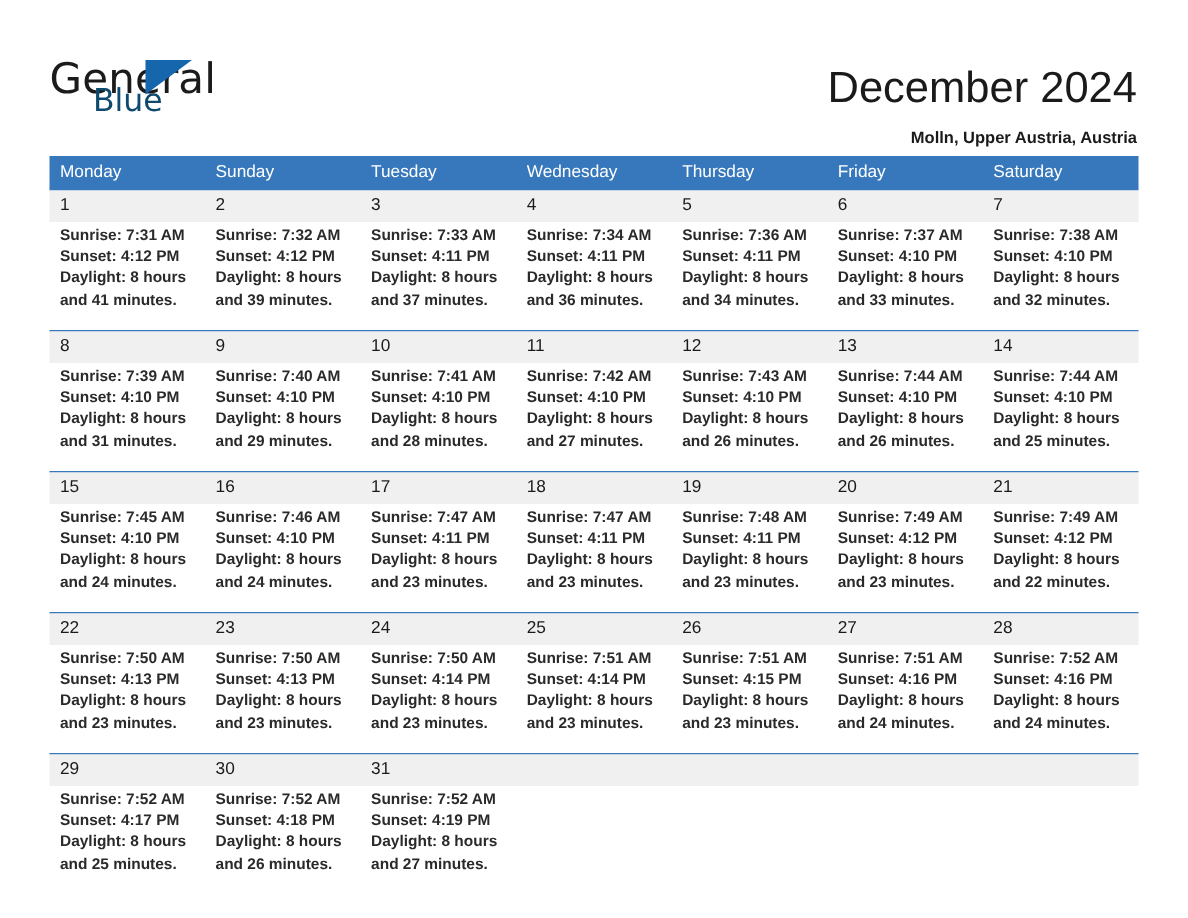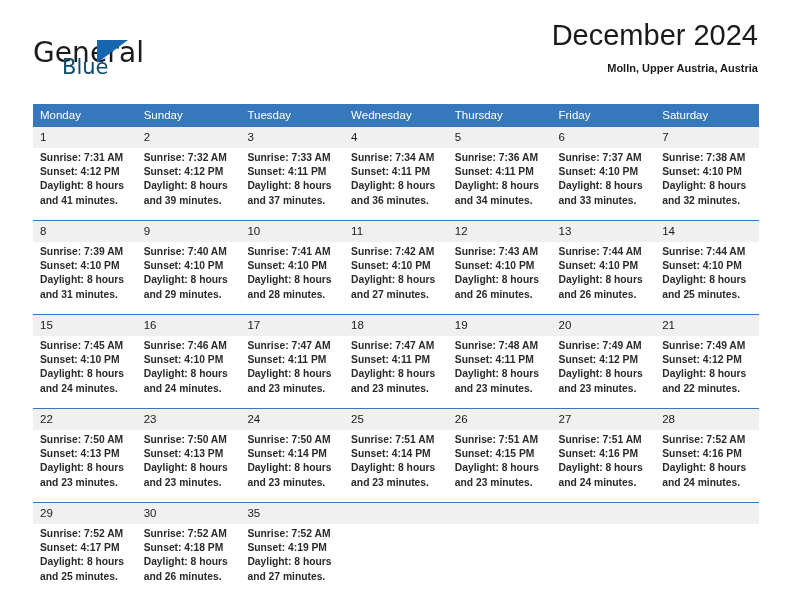--- a/index.html
+++ b/index.html
@@ -63,21 +63,21 @@
     top: 4px;
     width: 0;
     height: 0;
     border-left: 31px solid #1566ac;
     border-bottom: 23px solid transparent;
   }
 
   .title-block {
     position: absolute;
     right: 34px;
-    top: 18px;
+    top: 42px;
     text-align: right;
   }
   .cal-title {
     font-size: 29px;
     font-weight: 400;
     color: #1a1a1a;
     line-height: 34px;
     white-space: nowrap;
   }
   .cal-subtitle {
@@ -412,21 +412,21 @@
           <div class="detail-line">Daylight: 8 hours</div>
           <div class="detail-line">and 24 minutes.</div>
         </div>
       </div>
     </div>
 
     <div class="week-row">
       <div class="daynum-strip">
         <div class="daynum-cell">29</div>
         <div class="daynum-cell">30</div>
-        <div class="daynum-cell">35</div>
+        <div class="daynum-cell">31</div>
         <div class="daynum-cell"></div>
         <div class="daynum-cell"></div>
         <div class="daynum-cell"></div>
         <div class="daynum-cell"></div>
       </div>
       <div class="detail-strip">
         <div class="detail-cell">
           <div class="detail-line">Sunrise: 7:52 AM</div>
           <div class="detail-line">Sunset: 4:17 PM</div>
           <div class="detail-line">Daylight: 8 hours</div>

